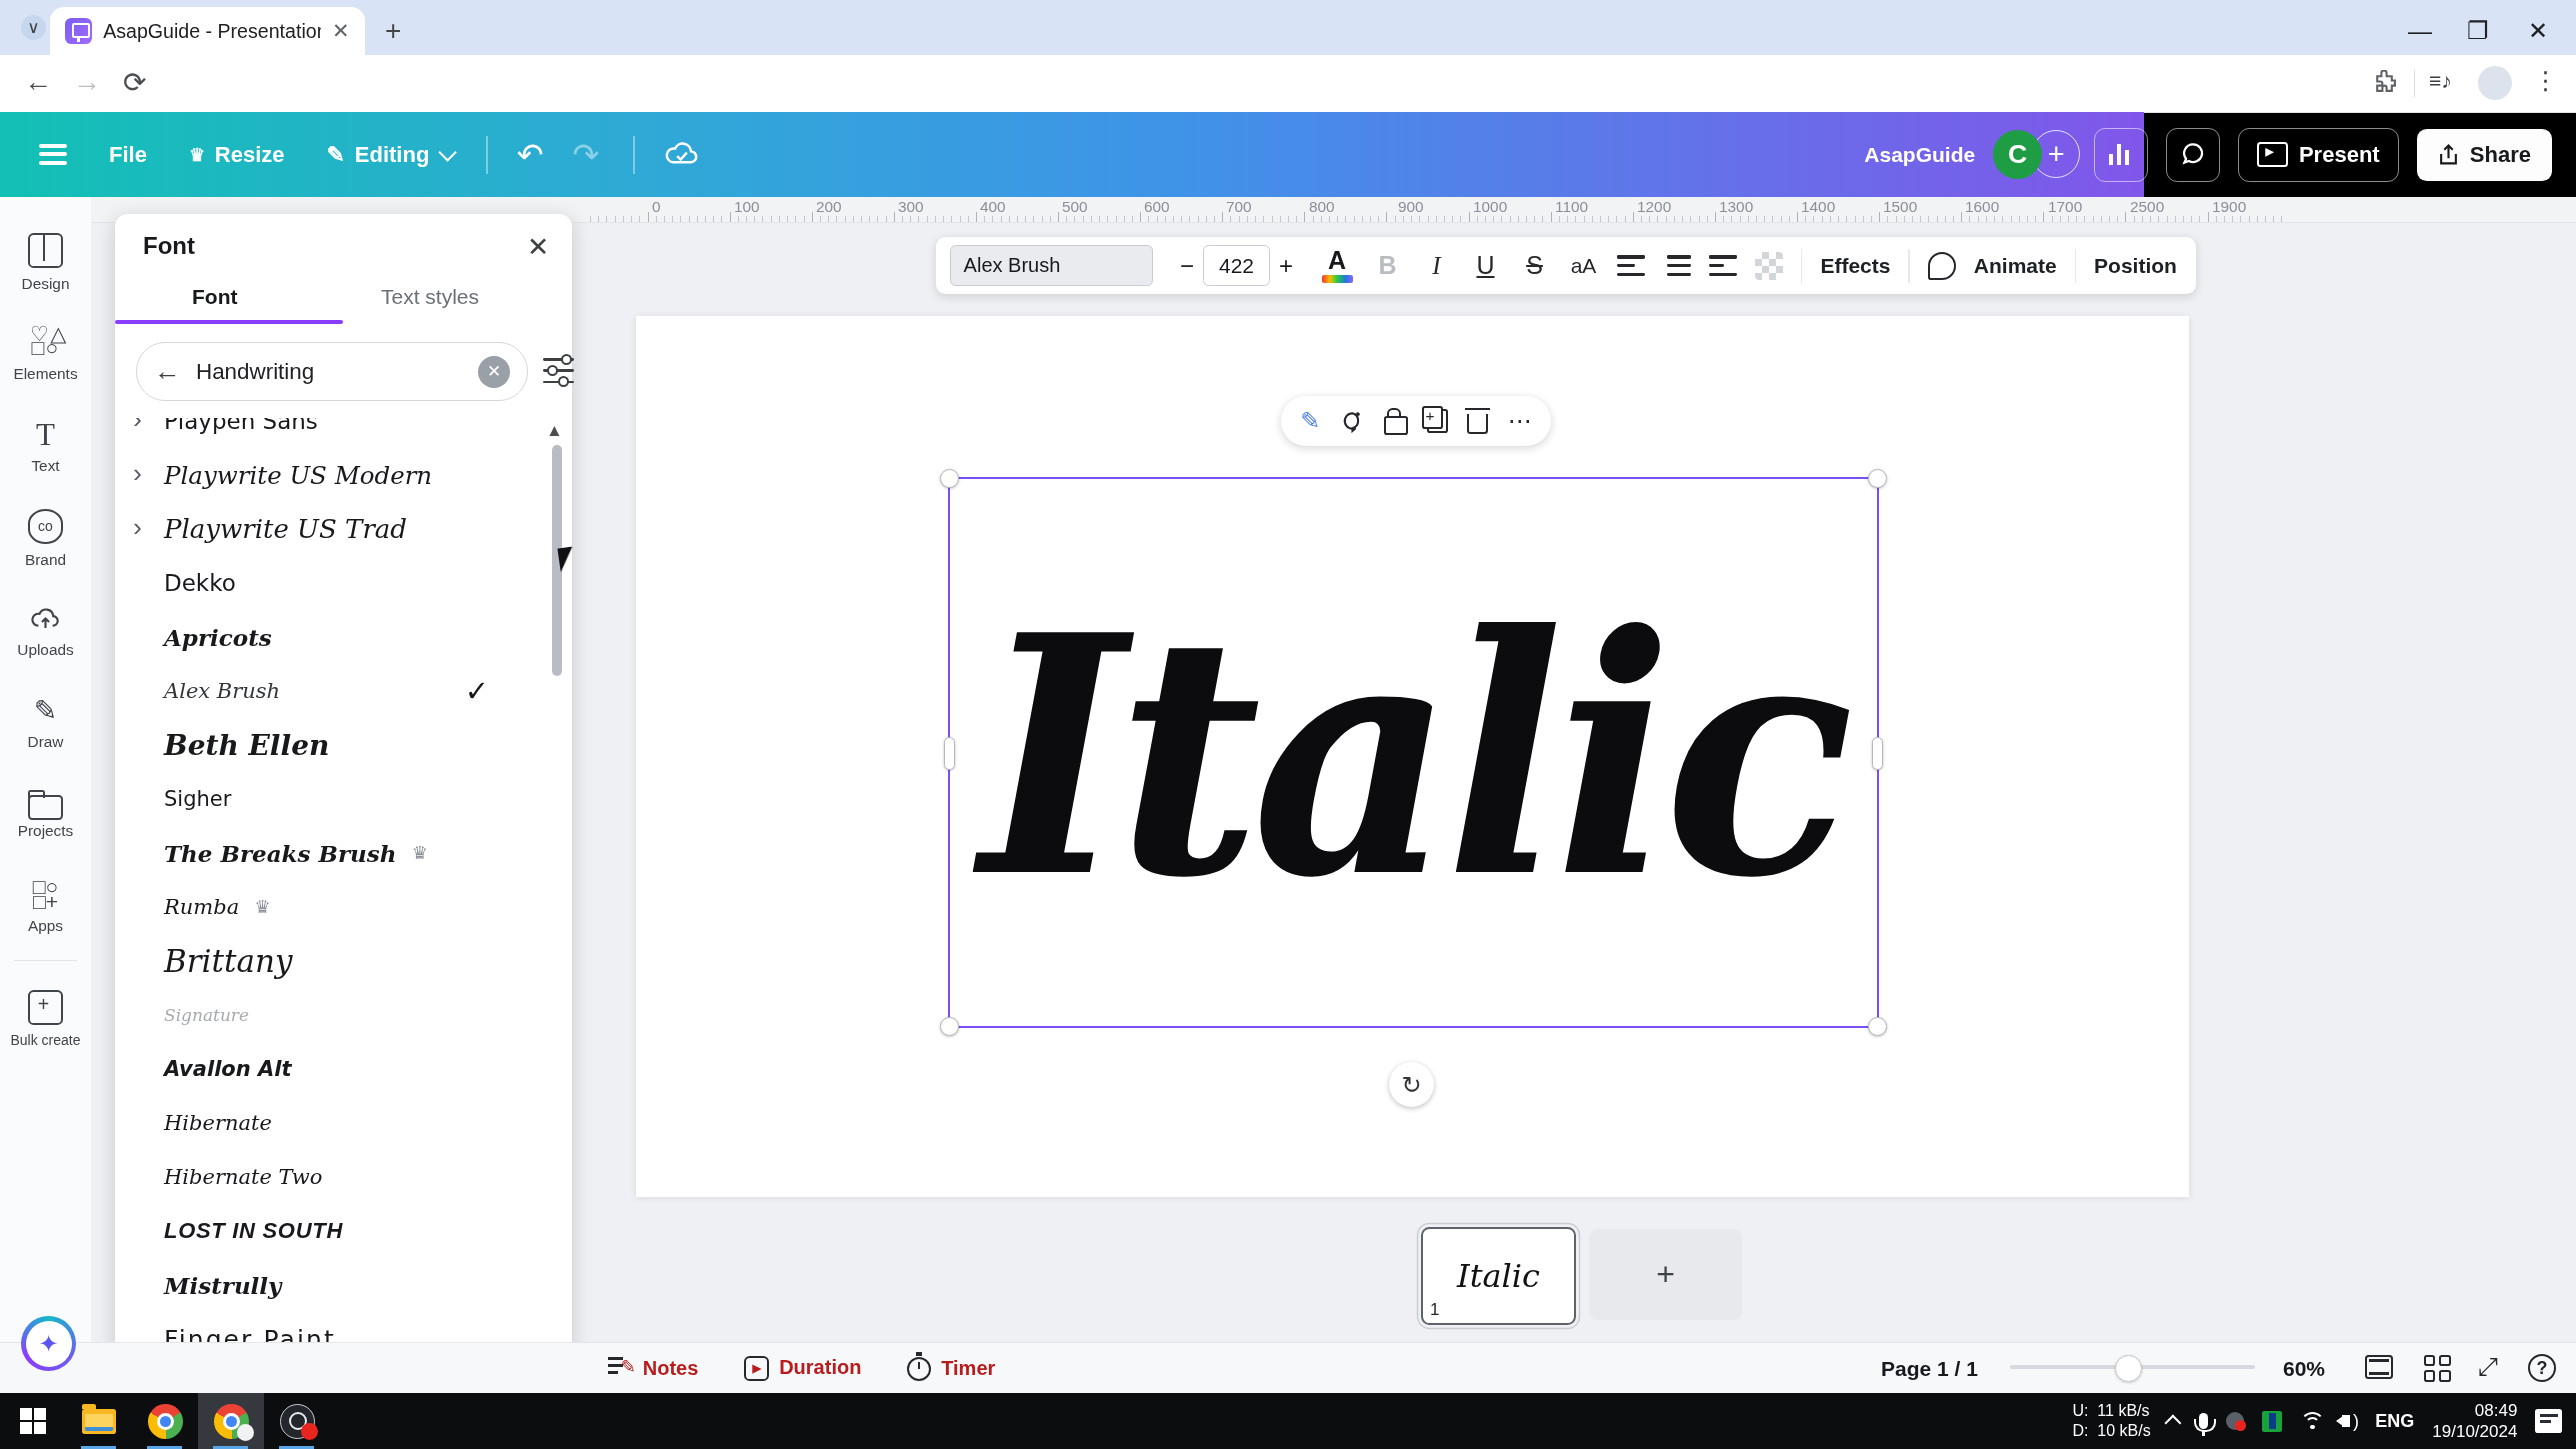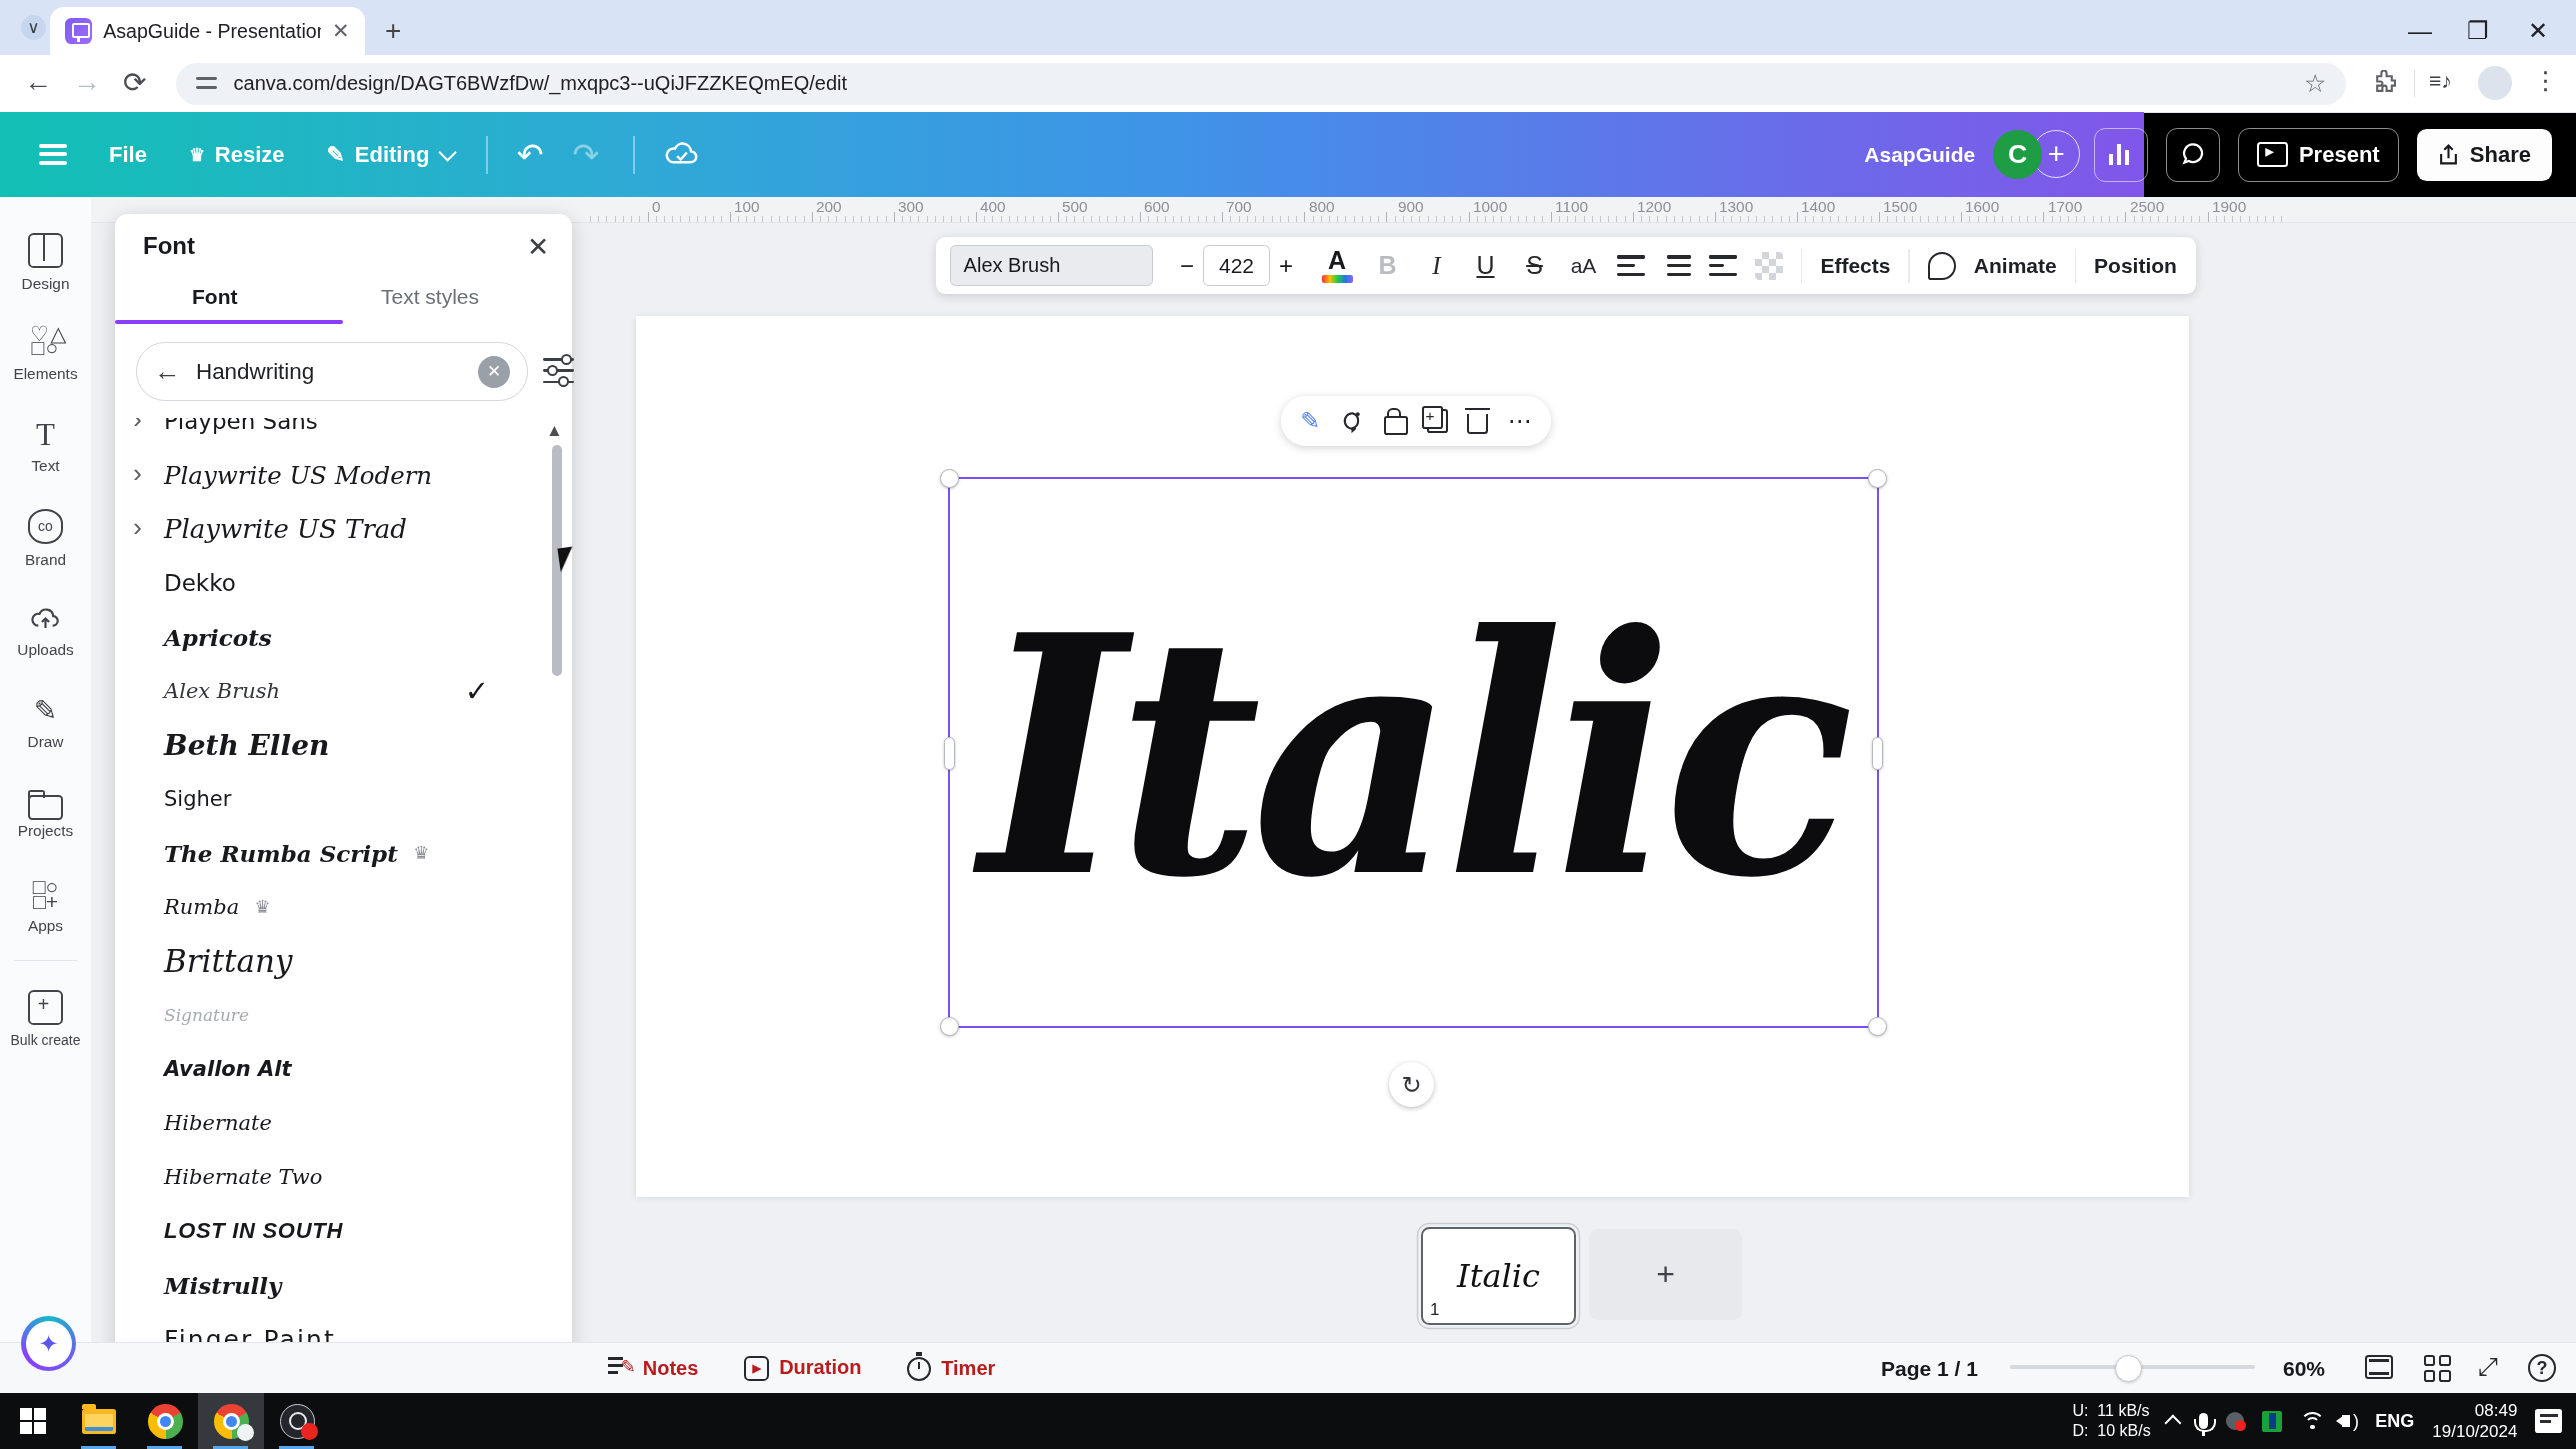--- a/index.html
+++ b/index.html
@@ -239,25 +239,20 @@
   </div>
   <div class="abs newtab">+</div>
   <div class="abs winctl" style="left:2408px;">—</div>
   <div class="abs winctl" style="left:2467px;">❐</div>
   <div class="abs winctl" style="left:2528px;">✕</div>
 </div>
 <div class="abs navbar">
   <div class="abs navic" style="left:24px;">←</div>
   <div class="abs navic dis" style="left:73px;">→</div>
   <div class="abs navic" style="left:123px;">⟳</div>
-  <div class="abs omnibox">
-    <span class="tune"></span>
-    <span class="url">canva.com/design/DAGT6BWzfDw/_mxqpc3--uQiJFZZKEQmEQ/edit</span>
-    <span class="star">☆</span>
-  </div>
   <div class="abs puzzle">
     <svg width="25" height="25" viewBox="0 0 24 24" fill="none" stroke="#5f6368" stroke-width="2">
         <path d="M9 3v3H5v5h3a2 2 0 1 1 0 4H5v5h5v-3a2 2 0 1 1 4 0v3h5v-5h3v-5h-3V6h-5V3a2.5 2.5 0 0 0-5 0z"></path>
       </svg>
   </div>
   <div class="abs navsep"></div>
   <div class="abs media-ic">≡♪</div>
   <div class="abs prof"></div>
   <div class="abs kebab">⋮</div>
 </div>
@@ -637,21 +632,21 @@
         <span class="fl cls-alex">Alex Brush</span>
         <span class="f-check">✓</span>
       </div>
       <div class="f-row">
         <span class="fl cls-script-heavy">Beth Ellen</span>
       </div>
       <div class="f-row">
         <span class="fl cls-hand">Sigher</span>
       </div>
       <div class="f-row">
-        <span class="fl cls-script-bold">The Rumba Script</span>
+        <span class="fl cls-script-bold">The Breaks Brush</span>
         <span class="f-crown">♛</span>
       </div>
       <div class="f-row">
         <span class="fl cls-script-sm">Rumba</span>
         <span class="f-crown">♛</span>
       </div>
       <div class="f-row">
         <span class="fl cls-script-big">Brittany</span>
       </div>
       <div class="f-row">

